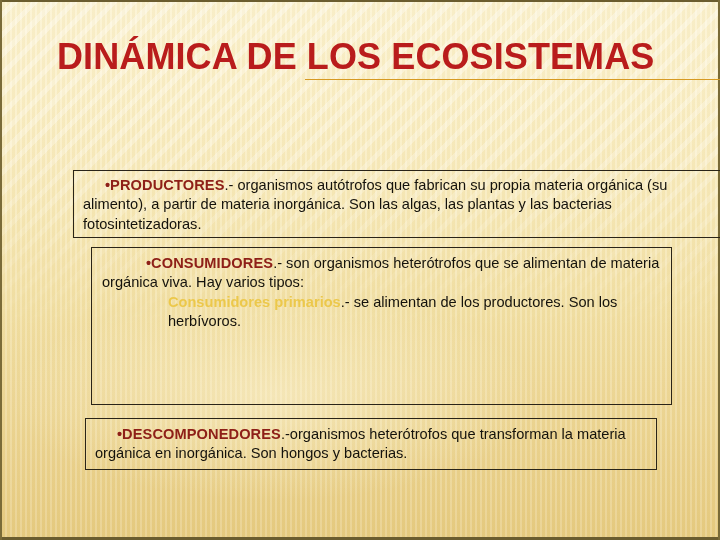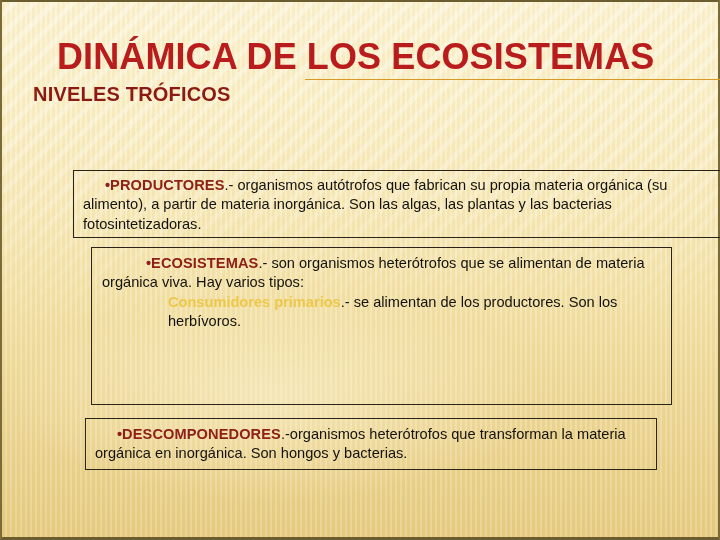--- a/index.html
+++ b/index.html
@@ -208,32 +208,31 @@
 
   <div class="edge-top"></div>
   <div class="edge-bottom"></div>
   <div class="edge-left"></div>
   <div class="edge-right"></div>
 
   <div class="title">DINÁMICA DE LOS ECOSISTEMAS</div>
 
   <div class="title-rule"></div>
 
-  <div class="subtitle">NIVELES TRÓFICOS</div>
 
 
   <div class="box" id="box-productores">
     <p class="line body">
       <span class="bullet lead-indent">•</span><span class="kw">PRODUCTORES</span><span>.- organismos autótrofos que fabrican su propia materia orgánica (su alimento), a partir de materia inorgánica. Son las algas, las plantas y las bacterias fotosintetizadoras.</span>
     </p>
   </div>
 
   <div class="box" id="box-consumidores">
     <p class="line body">
-      <span class="bullet" style="padding-left:44px;">•</span><span class="kw">ECOSISTEMAS</span><span>.- son organismos heterótrofos que se alimentan de materia orgánica viva. Hay varios tipos:</span>
+      <span class="bullet" style="padding-left:44px;">•</span><span class="kw">CONSUMIDORES</span><span>.- son organismos heterótrofos que se alimentan de materia orgánica viva. Hay varios tipos:</span>
     </p>
     <p class="line body indent-hang">
       <span class="gold">Consumidores primarios</span><span>.- se alimentan de los productores. Son los herbívoros.</span>
     </p>
   </div>
 
   <div class="box" id="box-descomponedores">
     <p class="line body">
       <span class="bullet lead-indent">•</span><span class="kw">DESCOMPONEDORES</span><span>.-organismos heterótrofos que transforman la materia orgánica en inorgánica. Son hongos y bacterias.</span>
     </p>

